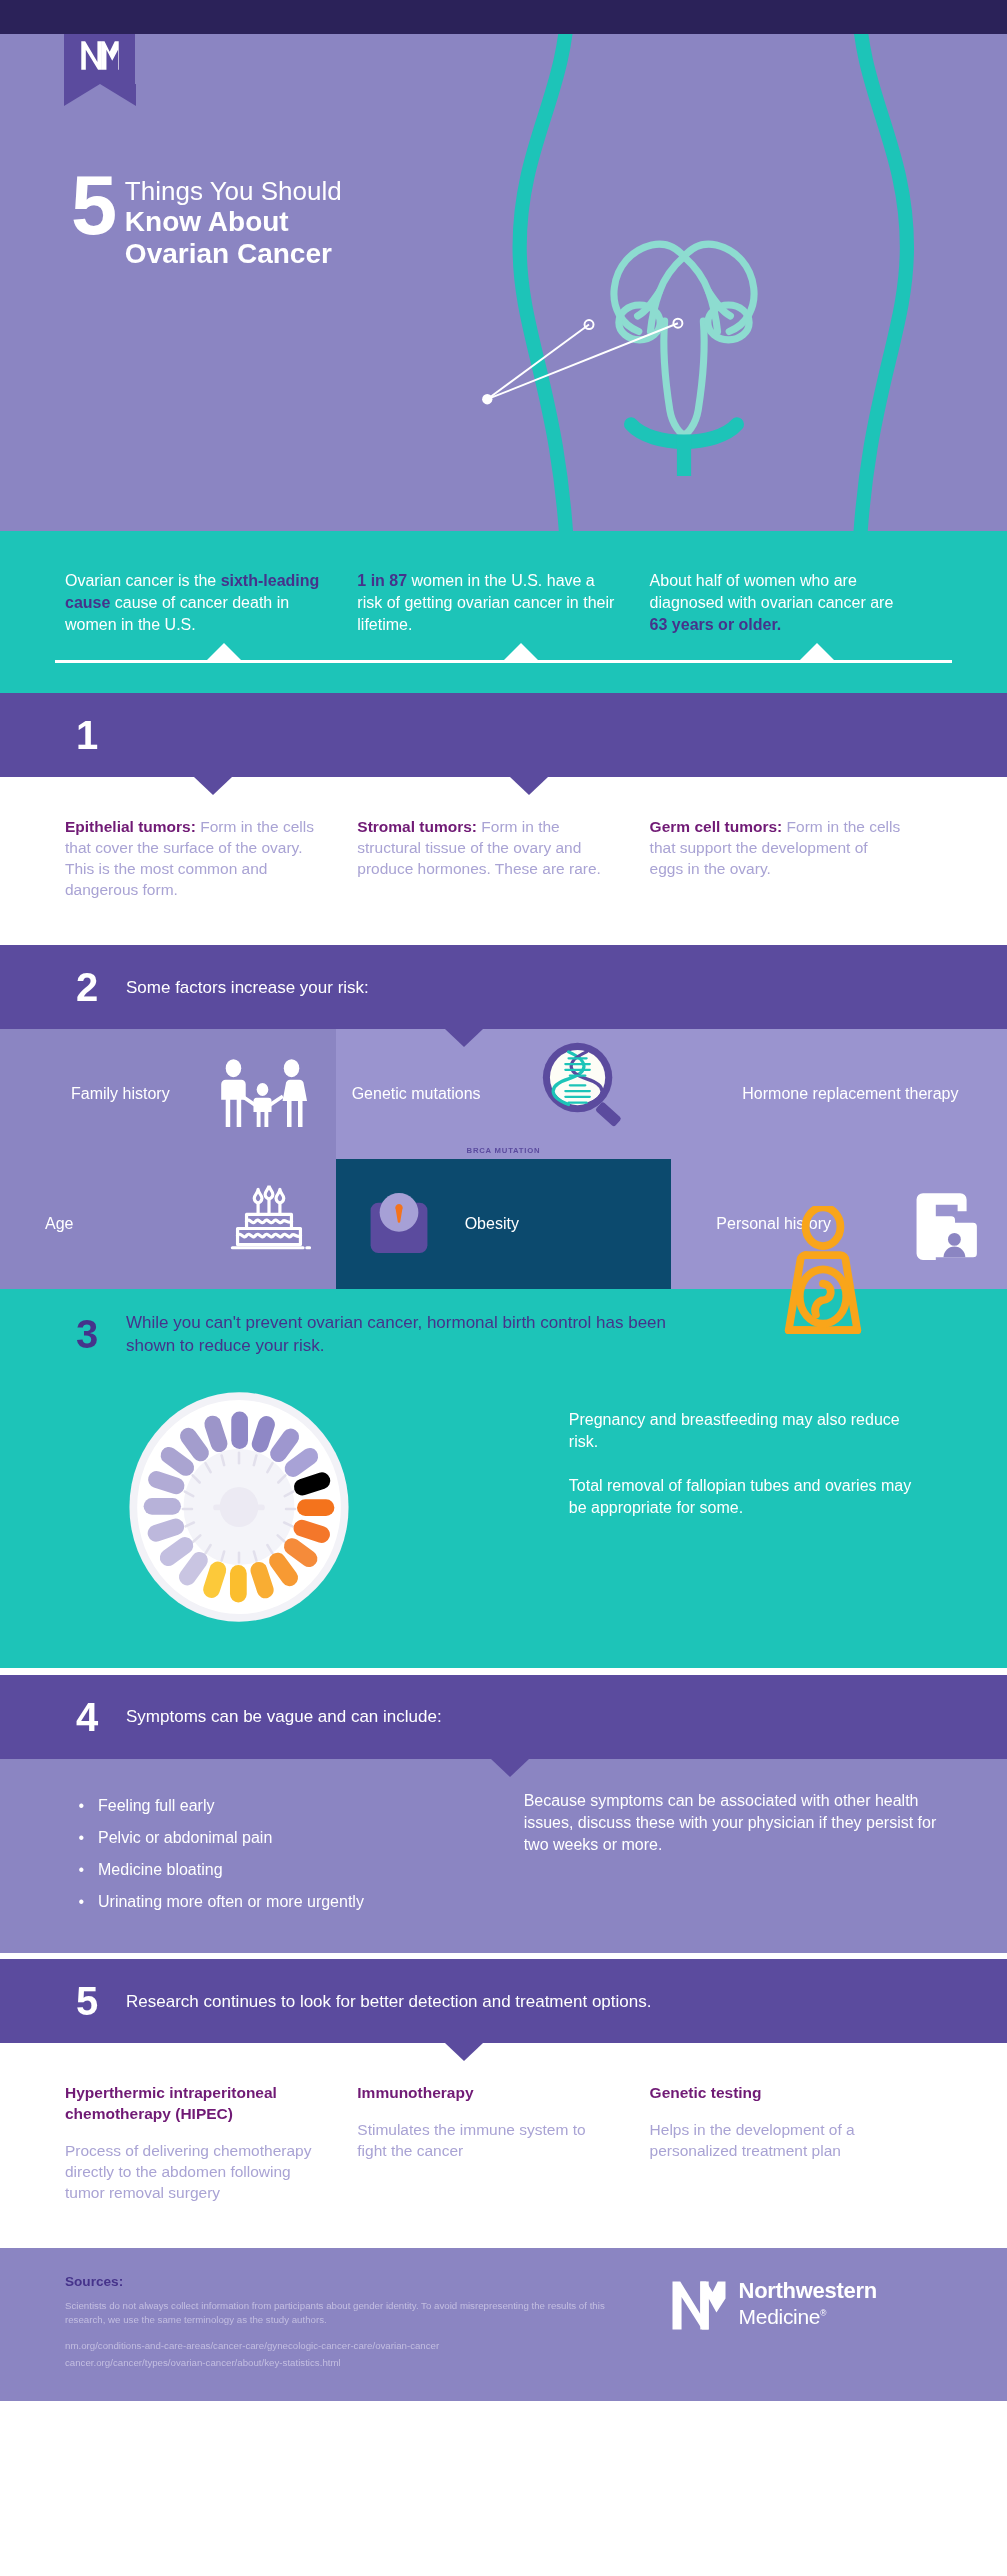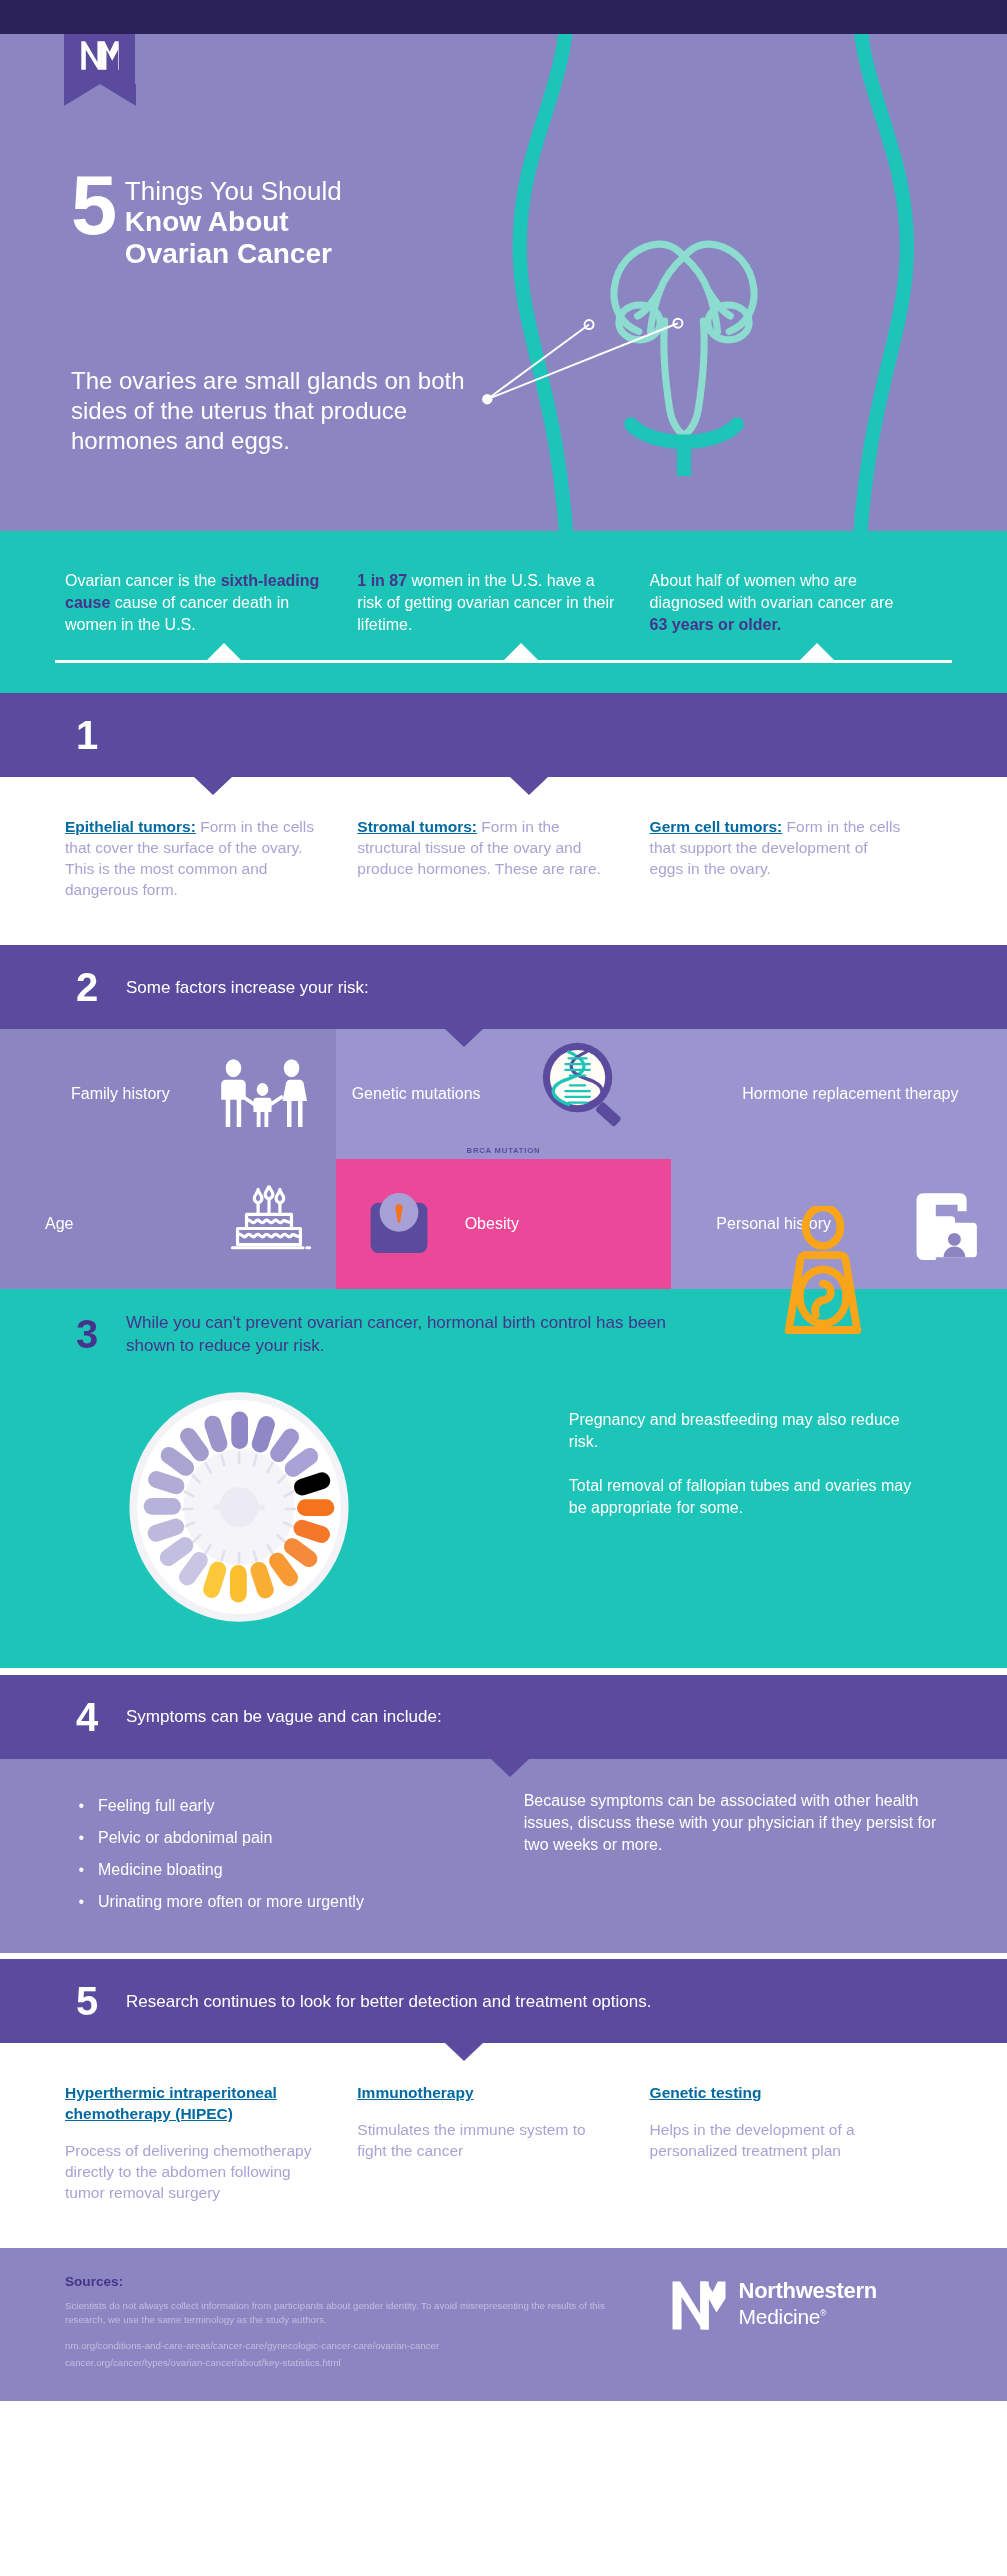--- a/index.html
+++ b/index.html
@@ -83,35 +83,35 @@
   .sec-head.teal .sec-title{color:#46338b;}
   .notch{
     position:absolute;width:0;height:0;bottom:-18px;
     border-left:19.4px solid transparent;border-right:19.4px solid transparent;
     border-top:18px solid #5b4b9e;z-index:5;
   }
 
   
   .cols3{display:flex;background:#ffffff;padding:39px 65px 45px 65px;}
   .cols3 .col{width:33.33%;padding-right:39px;font-size:15.5px;line-height:21px;color:#a9a3d4;font-weight:300;}
-  .cols3 .col b{color:#0369a1;font-weight:bold;text-decoration:underline;}
+  .cols3 .col b{color:#701a75;font-weight:bold;}
 
   
   .risk-grid{display:flex;flex-wrap:wrap;}
   .risk-cell{
     width:33.333%;height:130px;display:flex;align-items:center;
     position:relative;
   }
   .risk-cell .lbl{font-size:16px;line-height:20.7px;font-weight:300;color:#ffffff;padding-left:71px;}
   .risk-cell.c2 .lbl{padding-left:16px;}
   .risk-cell.c3 .lbl{padding-left:45px;}
   .risk-cell .ico{position:absolute;right:24.5px;top:50%;transform:translateY(-50%);}
   .bg-a{background:#8b85c2;}
   .bg-b{background:#9a94cf;}
-  .bg-c{background:#ec4899;}
+  .bg-c{background:#0c4a6e;}
   .brca-cap{
     position:absolute;left:50%;bottom:3.9px;transform:translateX(-50%);
     font-size:7.7px;letter-spacing:0.8px;font-weight:bold;color:#5b4b9e;
   }
 
   
   .s3{background:#1dc4b8;position:relative;padding-bottom:31px;}
   .s3-body{display:flex;padding:0 65px;}
   .s3-left{width:53%;position:relative;height:258px;}
   .s3-right{width:47%;padding:30px 26px 0 39px;}
@@ -187,21 +187,20 @@
 
     <div class="title-block">
       <div class="big5">5</div>
       <div class="title-lines">
         <div class="t-light">Things You Should</div>
         <div class="t-bold">Know About</div>
         <div class="t-bold">Ovarian Cancer</div>
       </div>
     </div>
 
-    <div class="lede">The ovaries are small glands on both sides of the uterus that produce hormones and eggs.</div>
   </div>
 
   <div class="stats">
     <div class="stats-inner">
       <div class="stat">
         <span>Ovarian cancer is the </span><b>sixth-leading cause</b><span> cause of cancer death in women in the U.S.</span>
       </div>
       <div class="stat">
         <span></span><b>1 in 87</b><span> women in the U.S. have a risk of getting ovarian cancer in their lifetime.</span>
       </div>

